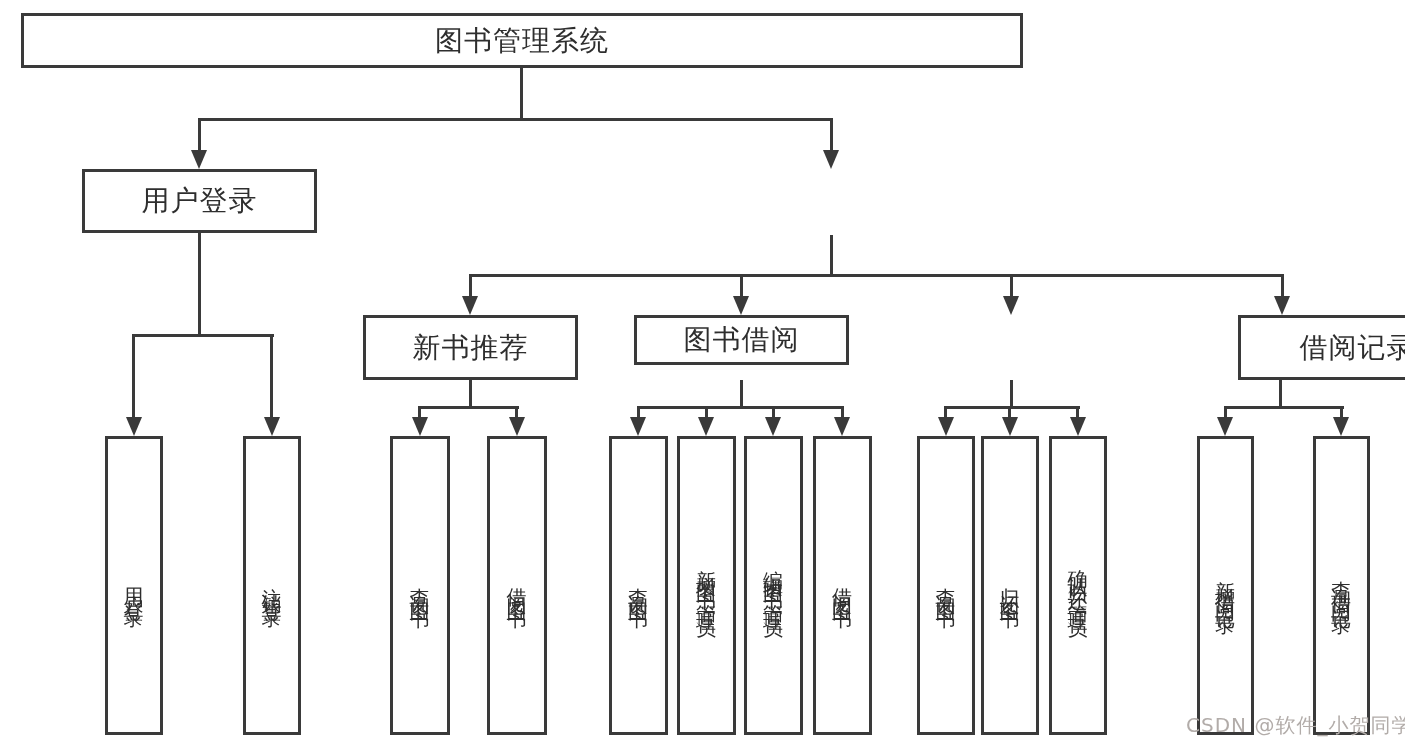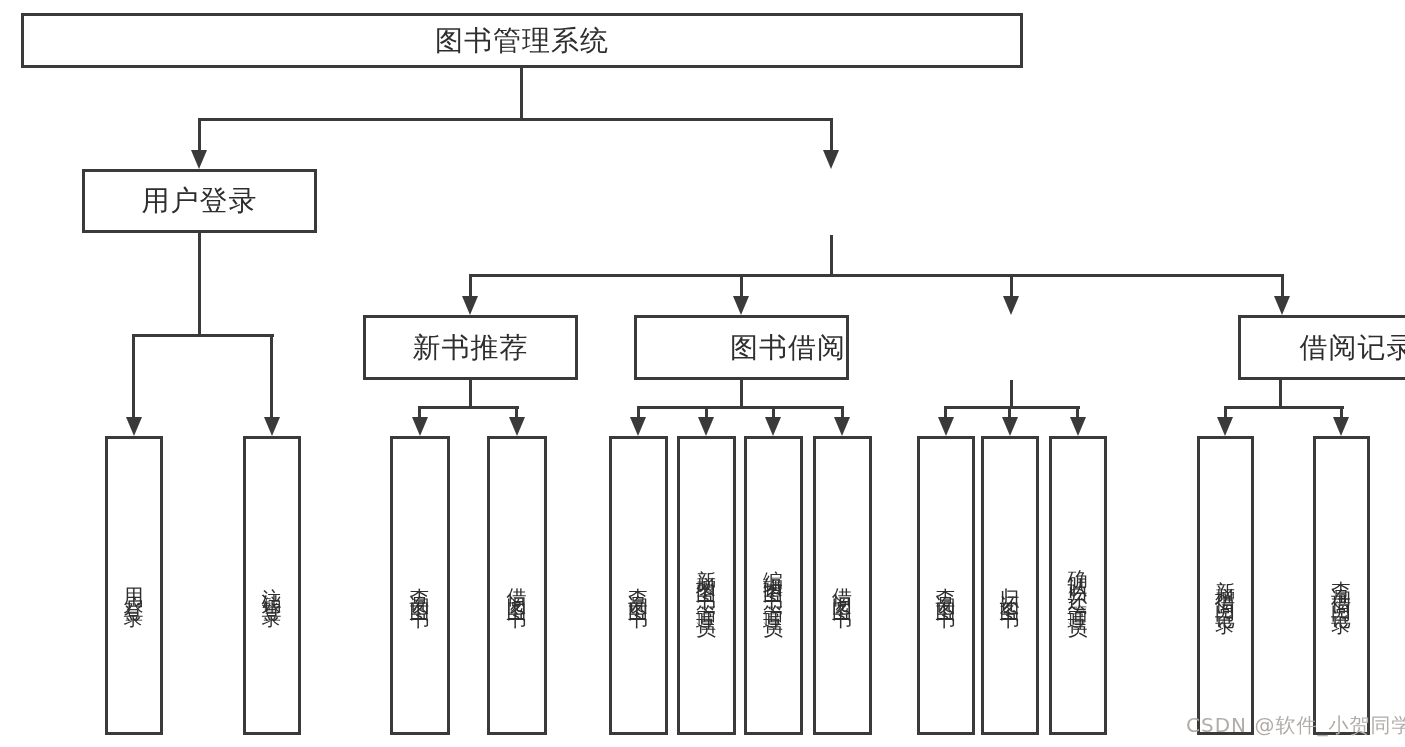--- a/index.html
+++ b/index.html
@@ -126,21 +126,21 @@
 
   <div class="node h-node" style="left:82px;top:169px;width:235px;height:64px;">
     <span>用户登录</span>
   </div>
 
 
   <div class="node h-node" style="left:363px;top:315px;width:215px;height:65px;">
     <span>新书推荐</span>
   </div>
 
-  <div class="node h-node" style="left:634px;top:315px;width:215px;height:65px;justify-content:flex-end;">
+  <div class="node h-node" style="left:634px;top:315px;width:215px;height:50px;">
     <span>图书借阅</span>
   </div>
 
 
   <div class="node h-node" style="left:1238px;top:315px;width:239px;height:65px;font-family:Liberation Mono, monospace;">
     <span>借阅记录</span>
   </div>
 
   <div class="node v-node" style="left:105px;top:436px;width:58px;height:299px;">
     <span>用户登录</span>

